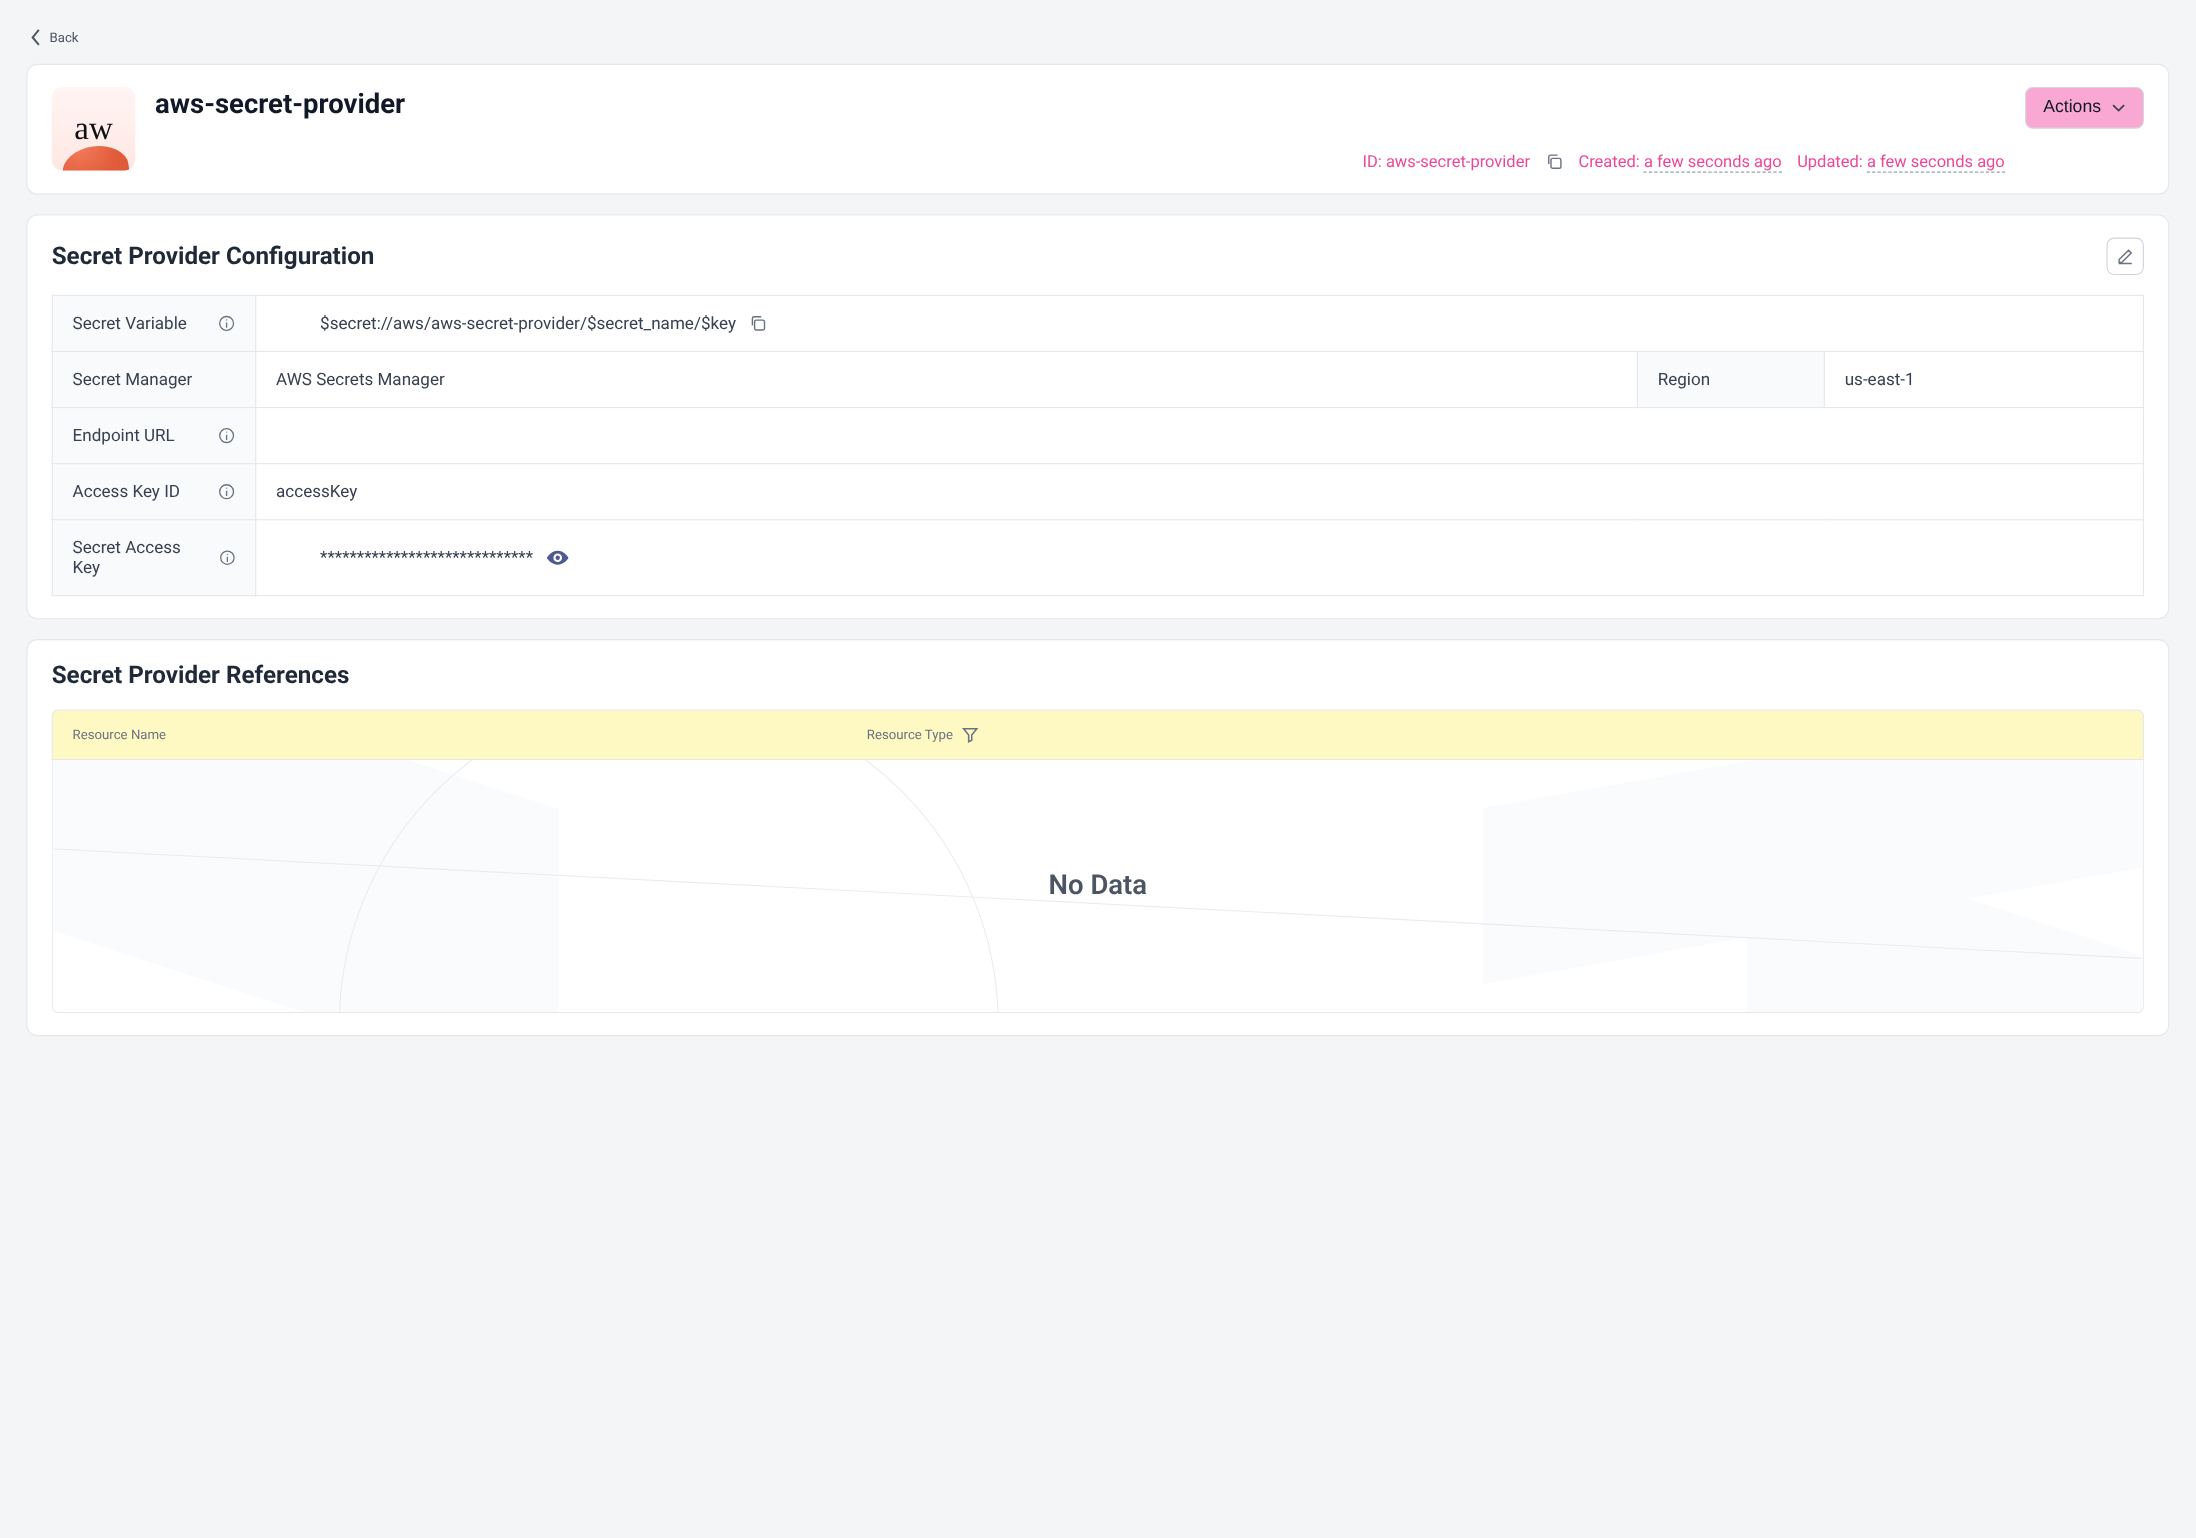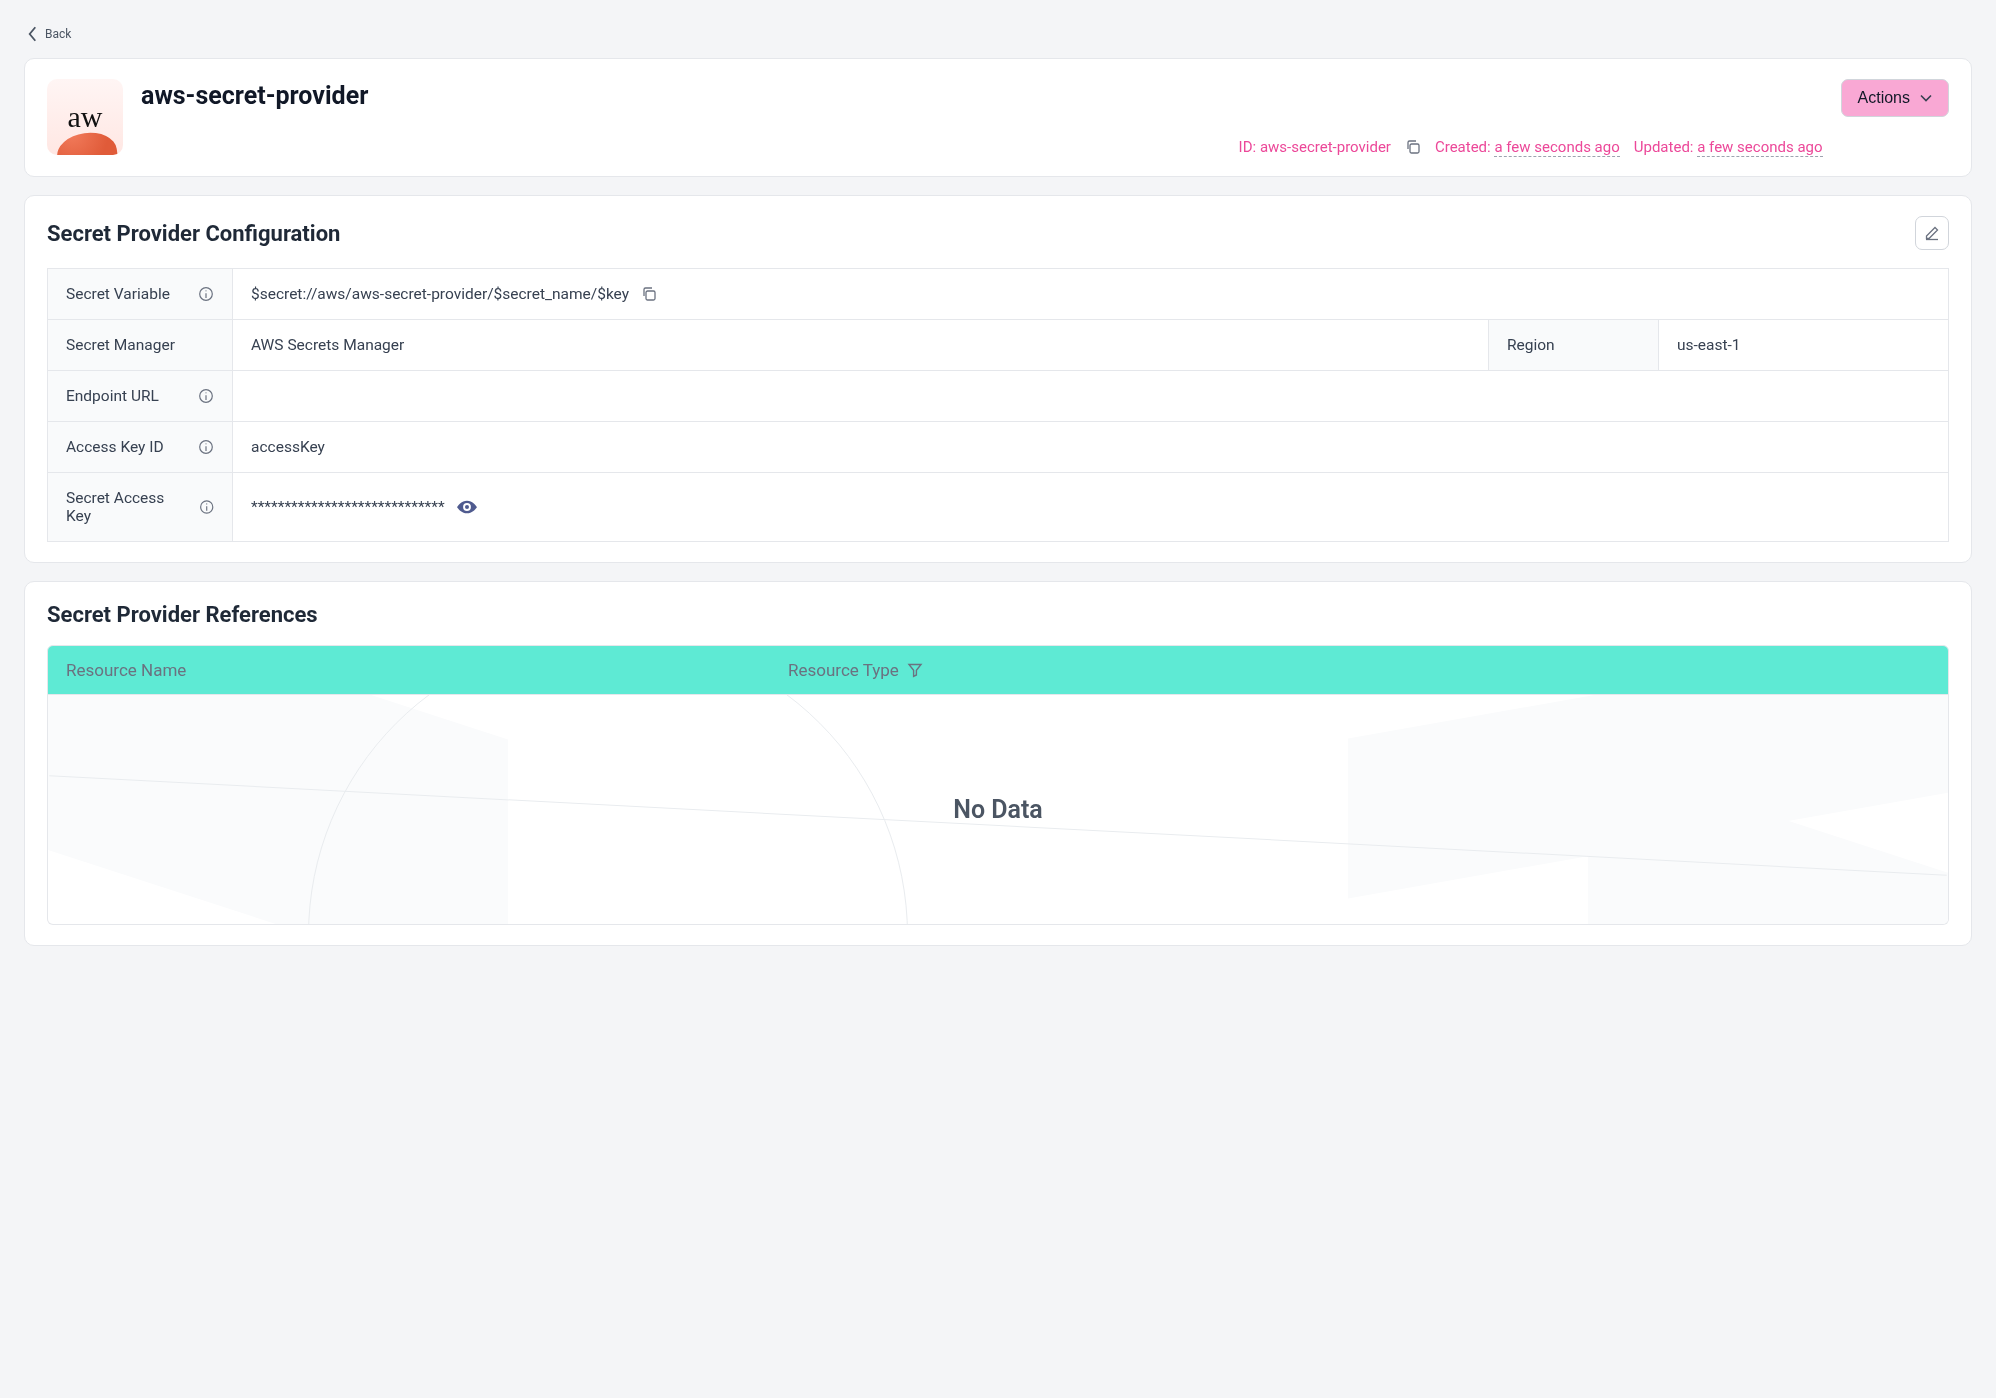--- a/index.html
+++ b/index.html
@@ -64,24 +64,24 @@
   
   .section-head { display:flex; align-items:center; justify-content:space-between; margin-bottom:18px;}
   .section-head h2 { font-size:22px; font-weight:700; }
   .edit-box { width:34px; height:34px; border:1px solid #d1d5db; border-radius:7px; display:flex;align-items:center;justify-content:center; cursor:pointer; }
 
   table.cfg { width:100%; border-collapse:collapse; border:1px solid #e5e7eb; font-size:15.5px; color:#374151;}
   table.cfg td { border:1px solid #e5e7eb; padding:16px 18px; vertical-align:middle; }
   table.cfg td.lbl { background:#f9fafb; width:185px; }
   table.cfg td.lbl2 { background:#f9fafb; width:170px; }
   .lbl-row { display:flex; align-items:center; justify-content:space-between; gap:10px;}
-  .val-row { display:flex; align-items:center; gap:12px; }
-
-  
-  .ref-head { background:#5eead4; border:1px solid #e5e7eb; border-radius:6px 6px 0 0; display:flex; font-size:17px; color:#6b7280; }
+  .val-row { display:flex; align-items:center; gap:12px;margin-left:40px; }
+
+  
+  .ref-head { background:#fef9c3; border:1px solid #e5e7eb; border-radius:6px 6px 0 0; display:flex; font-size:12px; color:#6b7280; }
   .ref-head > div { padding:14px 18px; display:flex; align-items:center; gap:8px;}
   .col-name { flex:0 0 38%; }
   .col-type { flex:0 0 42%; }
   .col-field { flex:1; }
   .nodata-area {
     border:1px solid #e5e7eb; border-top:none; border-radius:0 0 6px 6px;
     height:230px; position:relative; overflow:hidden;
     display:flex; align-items:center; justify-content:center;
     background:#fff;
   }

